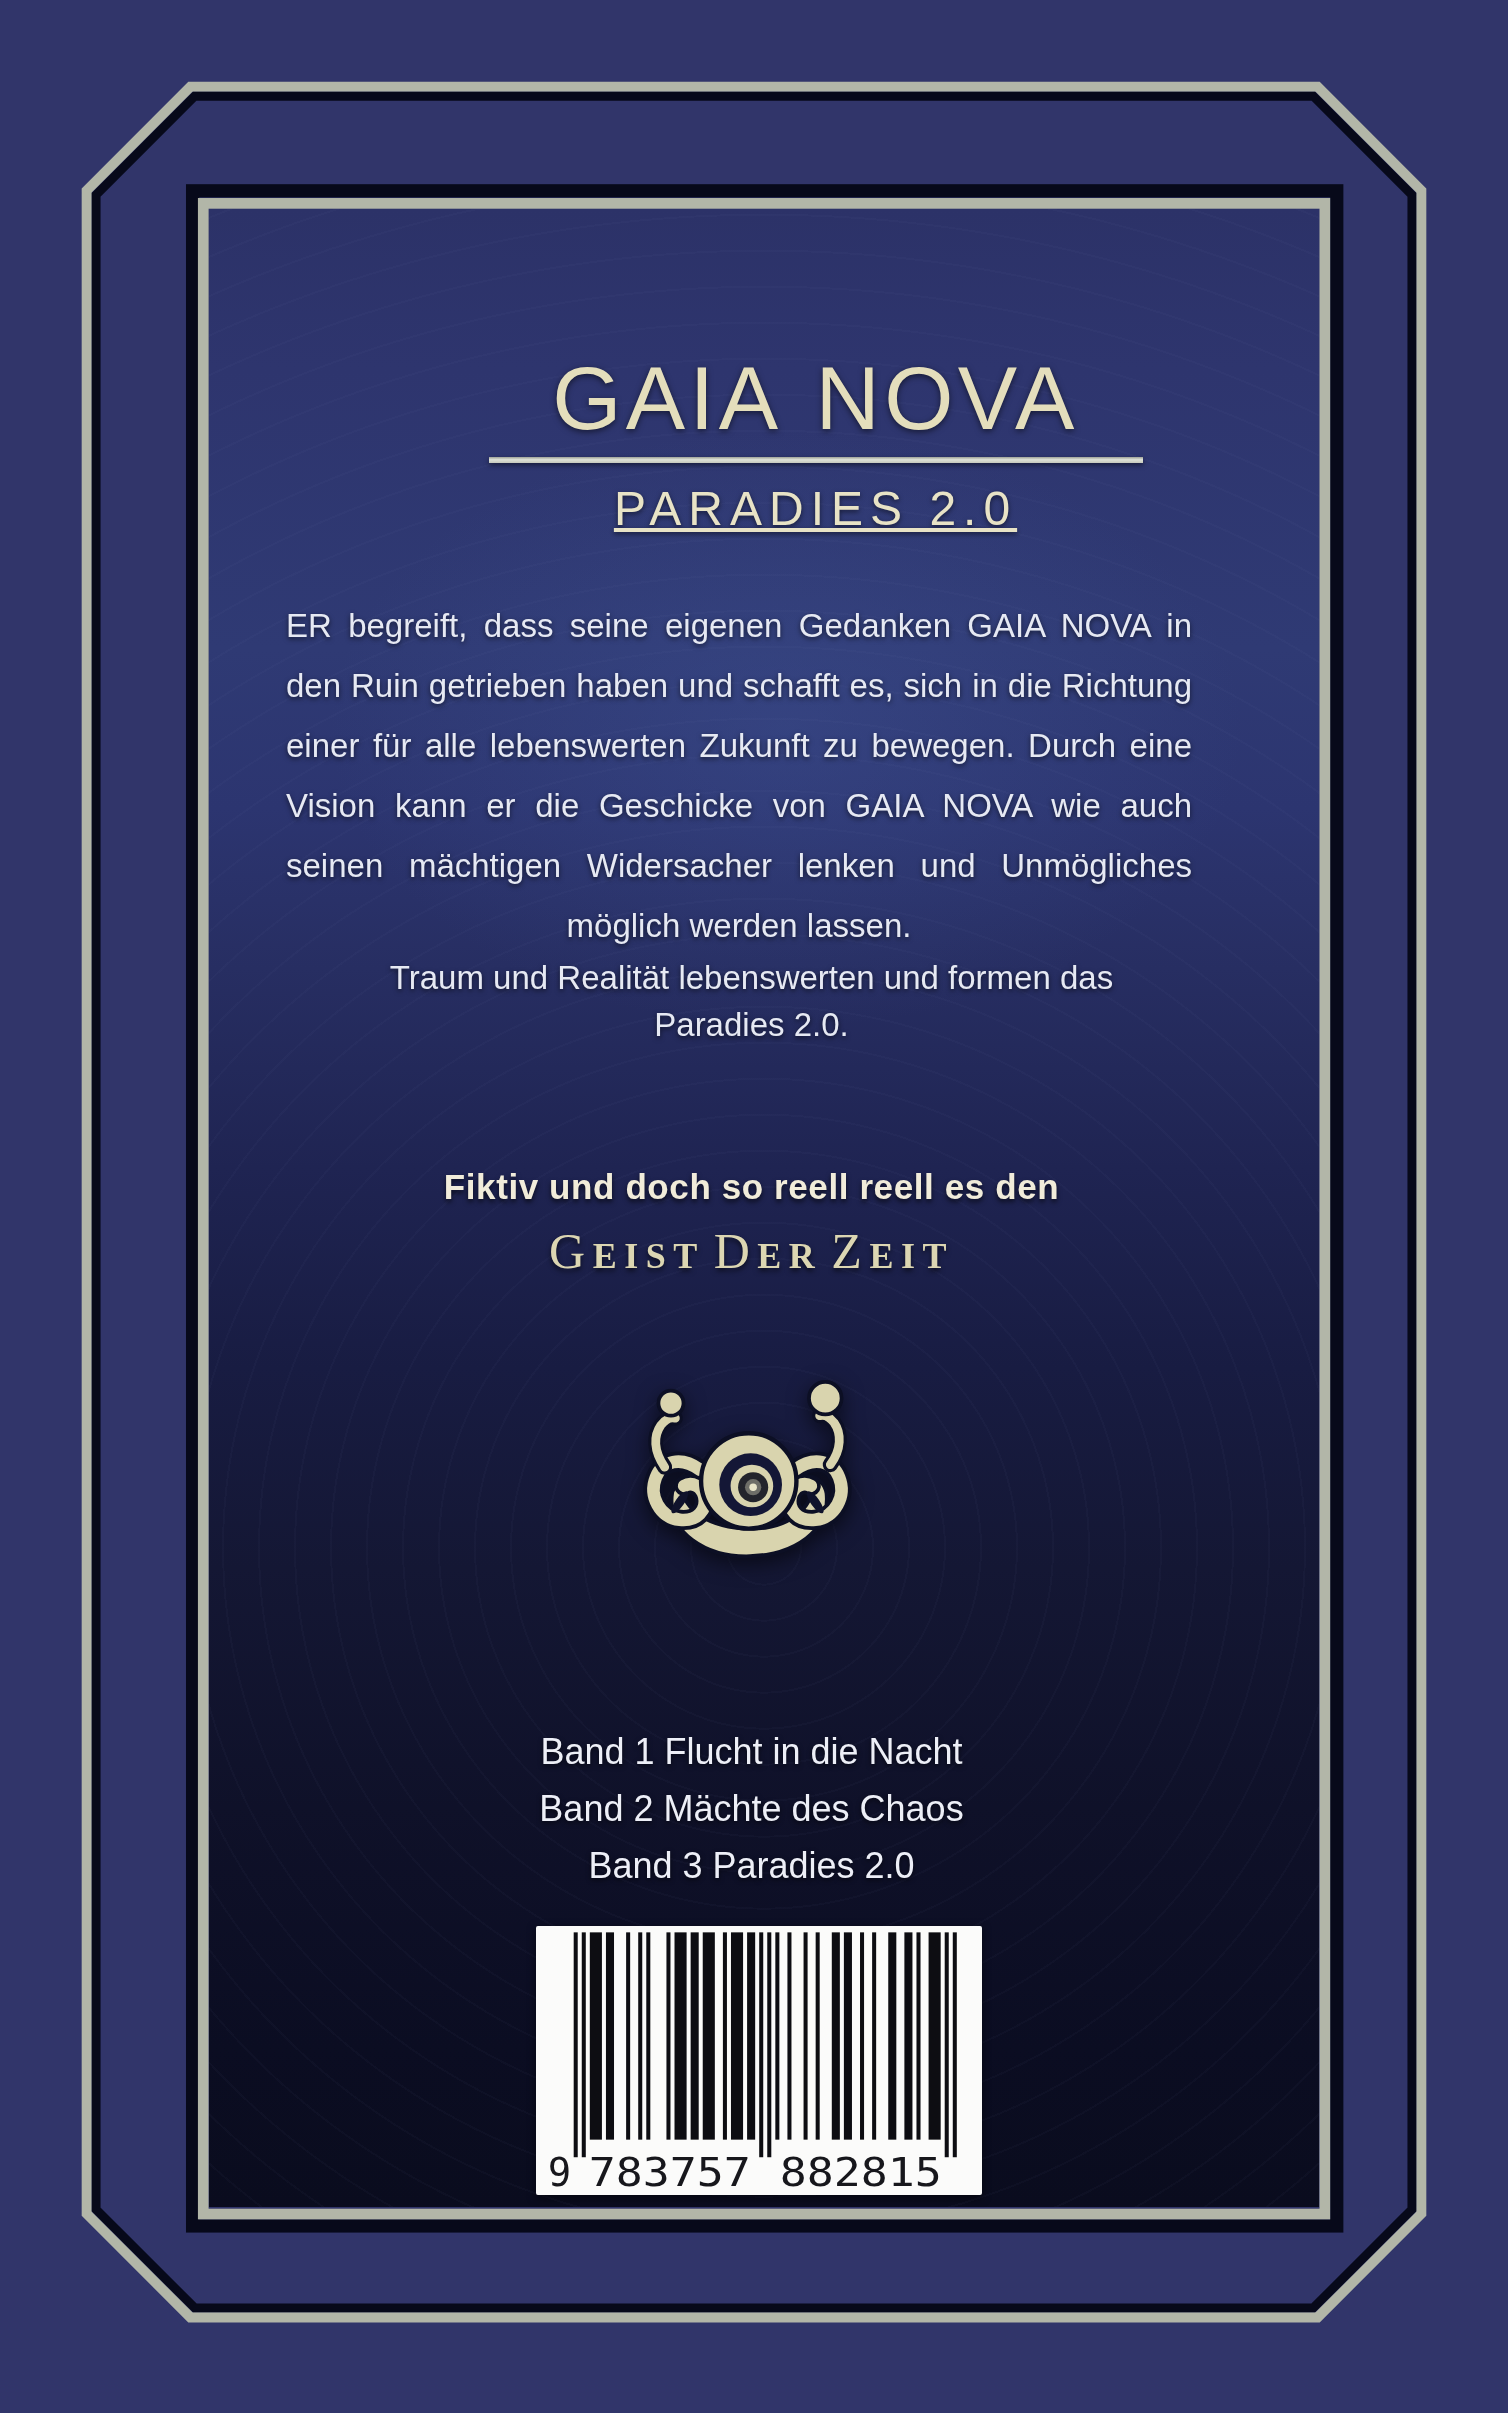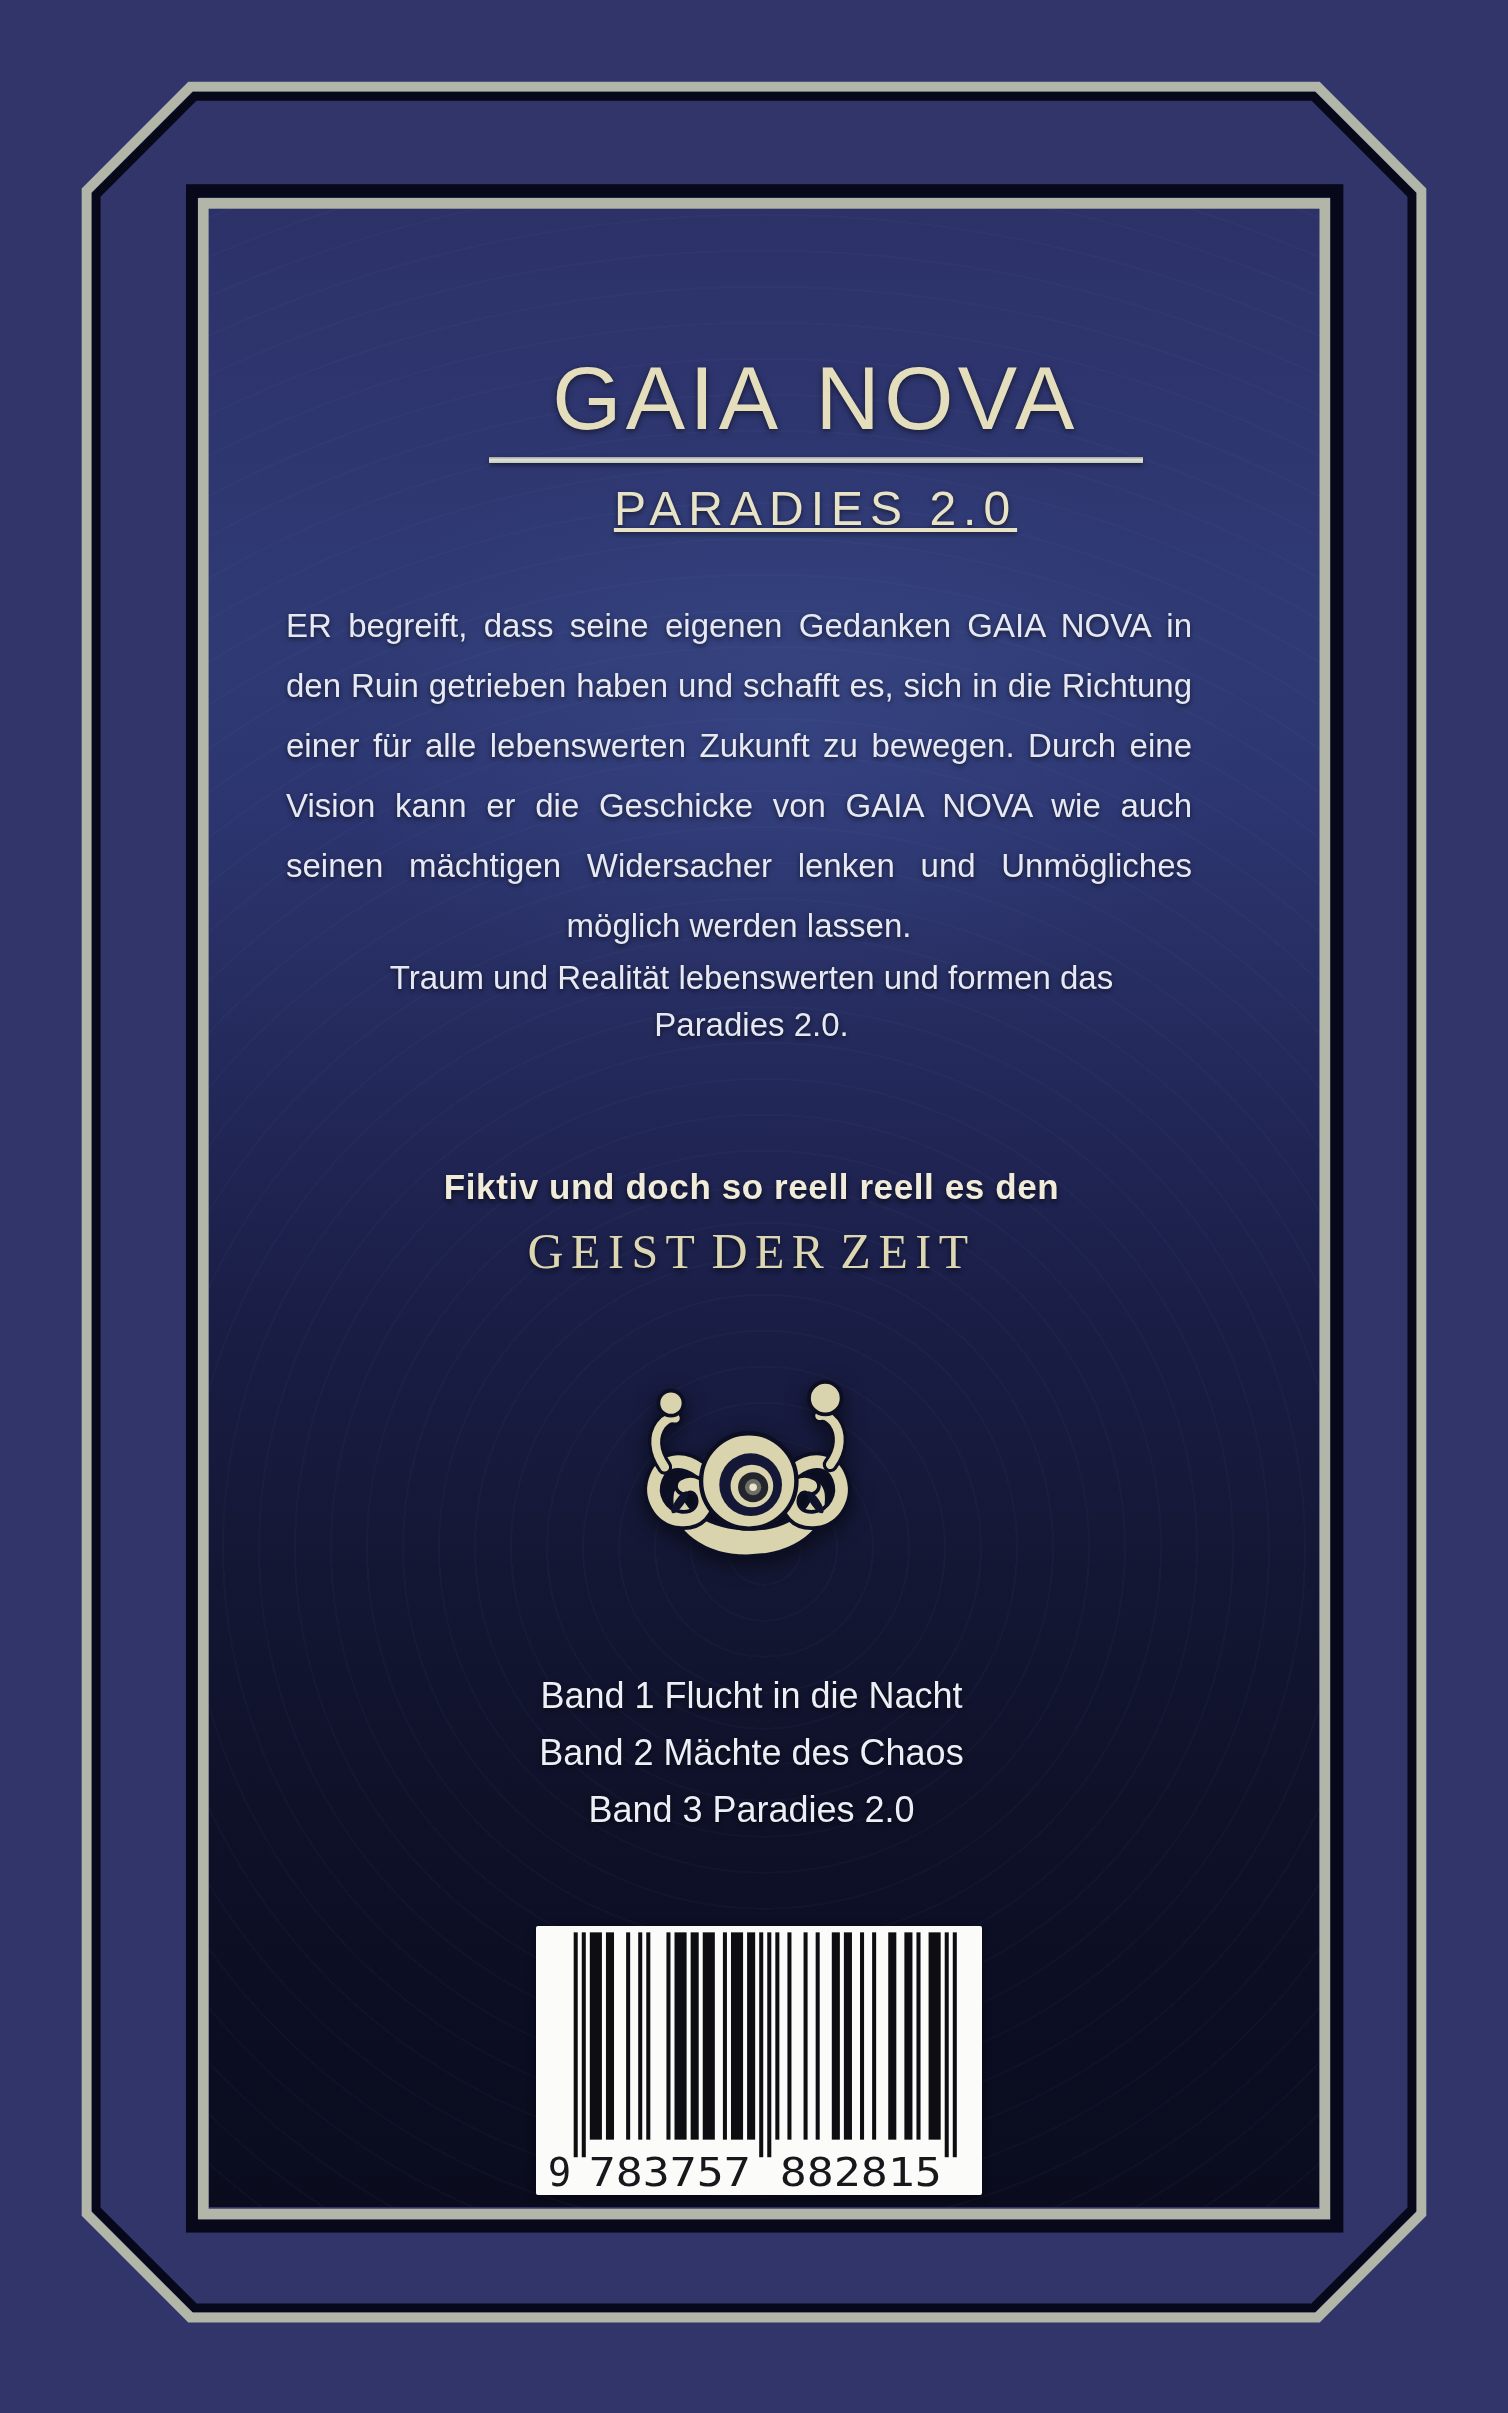--- a/index.html
+++ b/index.html
@@ -63,28 +63,28 @@
     text-shadow:0 2.5px 5.7px rgba(0,0,0,0.65);
   }
   .zeitgeist{
     position:absolute;left:189px;top:1222px;width:1125px;
     font-family:"Liberation Serif",serif;
     color:#dcd6b2;text-align:center;letter-spacing:7.5px;
     text-shadow:0 2.5px 5.7px rgba(0,0,0,0.6);
     white-space:nowrap;
   }
   .zeitgeist .z-initial{font-size:50px;}
-  .zeitgeist .z-rest{font-size:48px;}
+  .zeitgeist .z-rest{font-size:36px;font-weight:bold;}
   .zeitgeist .z-space{font-size:36px;letter-spacing:0;}
   .ornament{
     position:absolute;left:622px;top:1363px;width:251px;height:202px;
     filter:drop-shadow(0 6.3px 10px rgba(0,0,0,0.55));
   }
   .series{
-    position:absolute;left:189px;top:1667px;width:1125px;text-align:center;
+    position:absolute;left:189px;top:1723px;width:1125px;text-align:center;
     color:#edeff7;font-size:36px;line-height:57px;
     text-shadow:0 1.9px 5px rgba(0,0,0,0.6);
   }
   .barcode-box{
     position:absolute;left:536px;top:1926px;width:446px;height:269px;
     background:#fbfbfa;border-radius:1.9px;
     box-shadow:0 2.5px 8.8px rgba(0,0,0,0.5);
   }
   .barcode-box svg{display:block;}
 </style>

